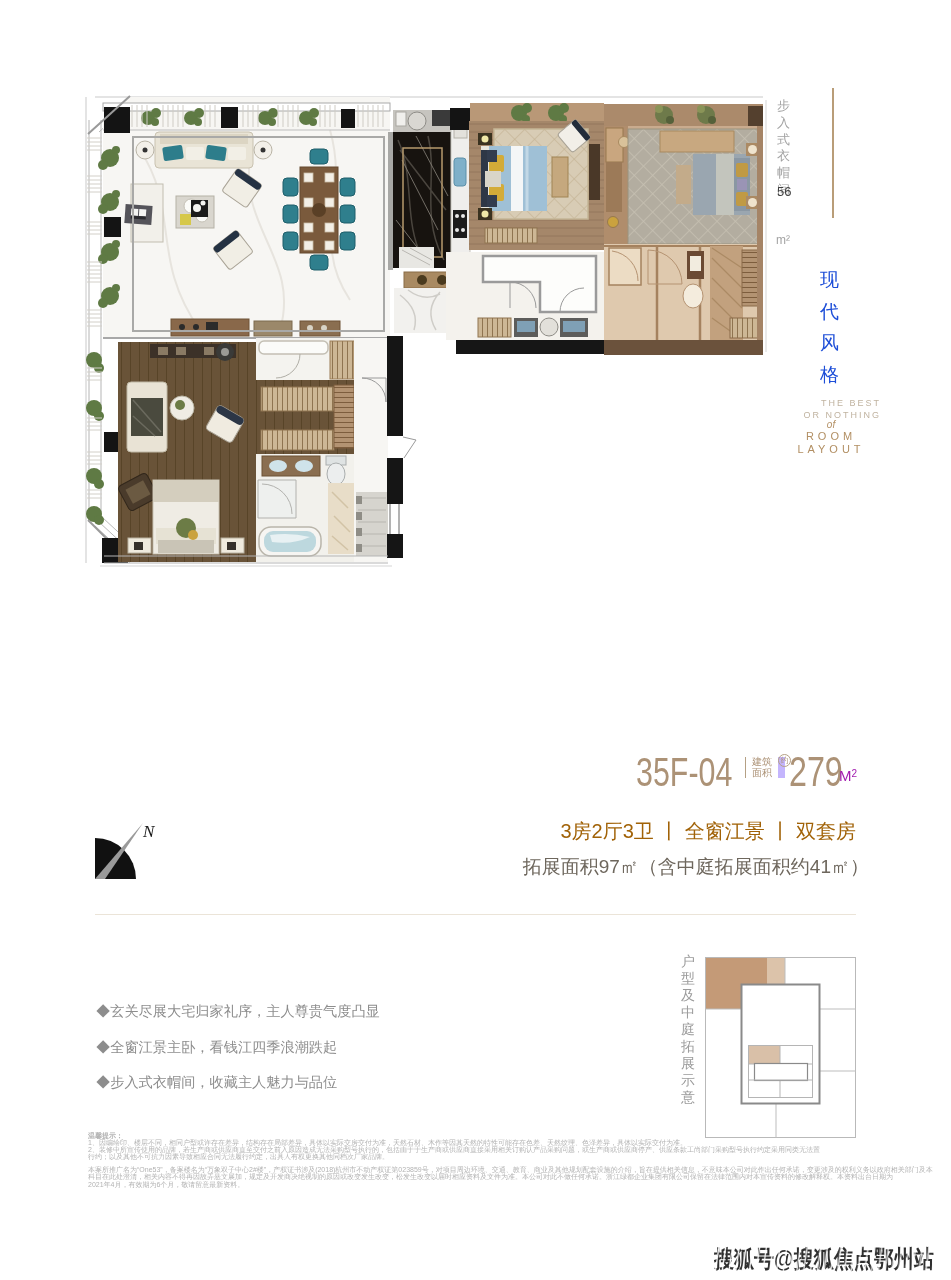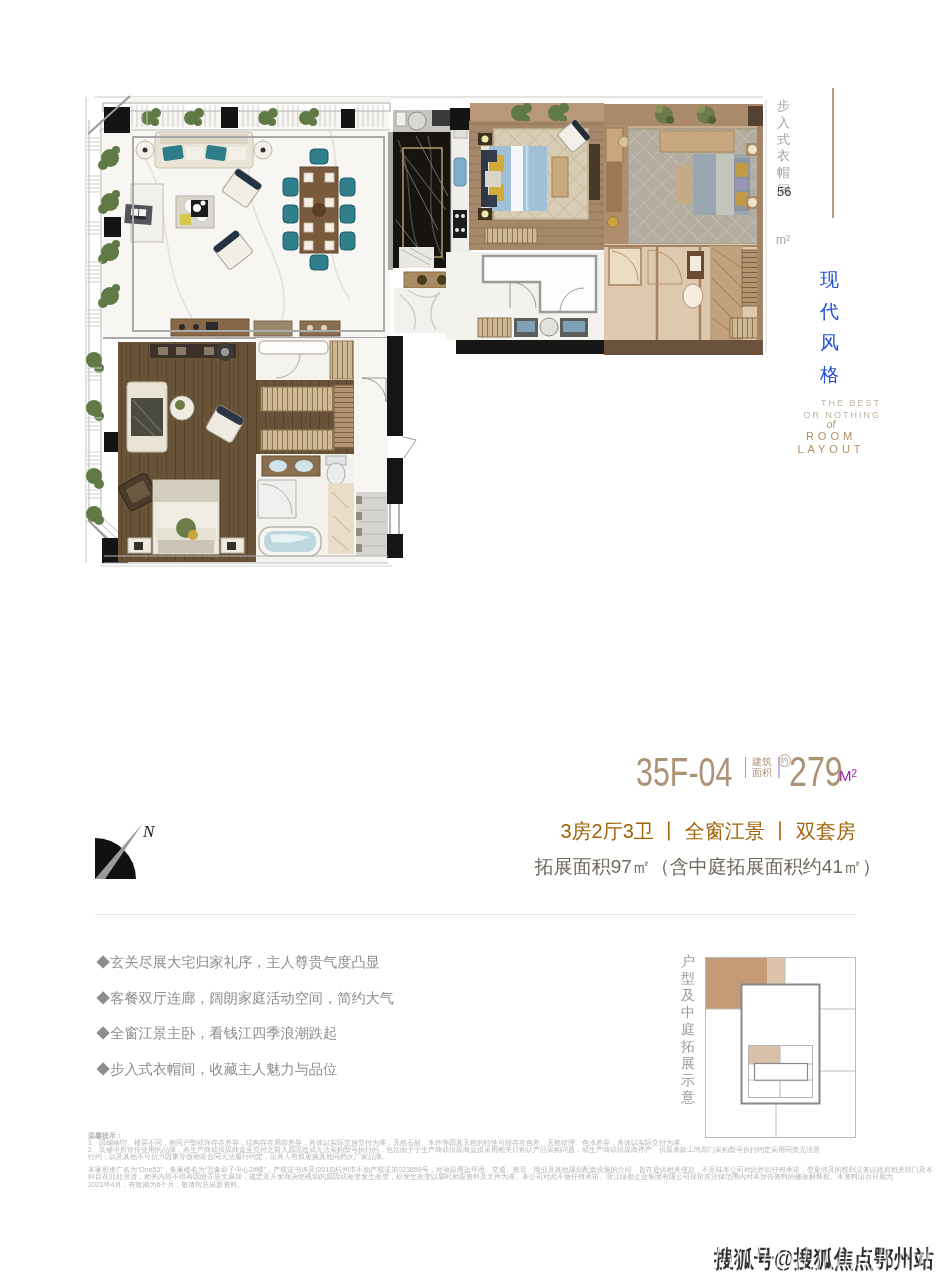--- a/index.html
+++ b/index.html
@@ -583,45 +583,44 @@
 
 <div class="abs" style="left:832px;top:88px;width:2px;height:130px;background:#b99d78;"></div>
 
 <div class="abs" style="left:820px;top:243px;width:22px;font-size:19px;line-height:31.6px;color:#1d4ed8;word-break:break-all;margin-top:21px;">现代风格</div>
 
 <div class="abs" style="left:781px;top:397px;width:100px;text-align:right;color:#c0b3a0;font-size:9px;letter-spacing:2px;line-height:12px;">THE BEST<br>OR NOTHING</div>
 <div class="abs" style="left:781px;top:419px;width:100px;text-align:center;color:#b59267;font-size:10px;font-style:italic;">of</div>
 <div class="abs" style="left:781px;top:430px;width:100px;text-align:center;color:#b28f63;font-size:11px;font-weight:normal;letter-spacing:4px;line-height:13px;">ROOM<br>LAYOUT</div>
 
 <div class="abs" style="left:636px;top:750px;width:136px;color:#ac9276;font-size:40px;transform:scaleX(0.76);transform-origin:0 0;white-space:nowrap;">35F-04</div>
-<div class="abs" style="left:745px;top:757px;width:32px;color:#ac9276;border-left:1px solid #b5a084;border-right:2px solid #c4b5fd;font-size:10px;line-height:10.5px;text-align:center;">建筑<br>面积</div>
+<div class="abs" style="left:745px;top:757px;width:32px;color:#ac9276;border-left:1px solid #b5a084;border-right:7px solid #c4b5fd;font-size:10px;line-height:10.5px;text-align:center;">建筑<br>面积</div>
 <div class="abs" style="left:778px;top:754px;width:11px;height:11px;border:1px solid #b5a084;border-radius:50%;color:#ac9276;font-size:8px;line-height:11px;text-align:center;">约</div>
 <div class="abs" style="left:789px;top:747px;color:#ac9276;font-size:43px;transform:scaleX(0.75);transform-origin:0 0;white-space:nowrap;">279</div>
 <div class="abs" style="left:839px;top:767px;color:#a21caf;font-size:15px;">M<span style="font-size:10px;vertical-align:4px;">2</span></div>
 
 <div class="abs" style="left:300px;top:818px;width:556px;text-align:right;color:#a16207;font-size:20px;letter-spacing:0px;">3房2厅3卫 丨 全窗江景 丨 双套房</div>
 
-<div class="abs" style="left:312px;top:854px;width:569px;text-align:right;color:#6e675d;font-size:19px;letter-spacing:0px;">拓展面积97㎡（含中庭拓展面积约41㎡）</div>
+<div class="abs" style="left:300px;top:854px;width:569px;text-align:right;color:#6e675d;font-size:19px;letter-spacing:0px;">拓展面积97㎡（含中庭拓展面积约41㎡）</div>
 
 <div class="abs" style="left:85px;top:808px;width:80px;height:90px;">
 <svg width="80" height="90" viewBox="0 0 80 90">
 
   <path d="M10,71 L10,30 A41,41 0 0 1 51,71 Z" fill="#111111"></path>
 
   <path d="M10,71 L58,15 L20,71 Z" fill="#9a9a9a"></path>
 
   <text x="58" y="29" font-size="17" font-style="italic" fill="#1a1a1a" font-family="Liberation Serif,serif">N</text>
 </svg>
 </div>
 
 <div class="abs" style="left:95px;top:914px;width:761px;height:1px;background:#ebe4d8;"></div>
 
-<div class="abs" style="left:96px;top:953px;width:560px;color:#8d8d8d;font-size:14.2px;letter-spacing:0px;">
+<div class="abs" style="left:96px;top:1002px;width:560px;color:#8d8d8d;font-size:14.2px;letter-spacing:0px;">
   <div style="height:35.7px;">◆玄关尽展大宅归家礼序，主人尊贵气度凸显</div>
-  <div style="height:35.7px;">◆客餐双厅连廊，阔朗家庭活动空间，简约大气</div>
   <div style="height:35.7px;">◆全窗江景主卧，看钱江四季浪潮跌起</div>
   <div>◆步入式衣帽间，收藏主人魅力与品位</div>
 </div>
 
 <div class="abs" style="left:681px;top:953px;width:16px;font-size:14px;line-height:17px;color:#9b9b9b;word-break:break-all;">户型及中庭拓展示意</div>
 
 <div class="abs" style="left:700px;top:950px;width:165px;height:195px;">
 <svg width="165" height="195" viewBox="0 0 165 195">
 
   <rect x="5.5" y="7.5" width="150" height="180" fill="#ffffff" stroke="#b9b9b9" stroke-width="1"></rect>

